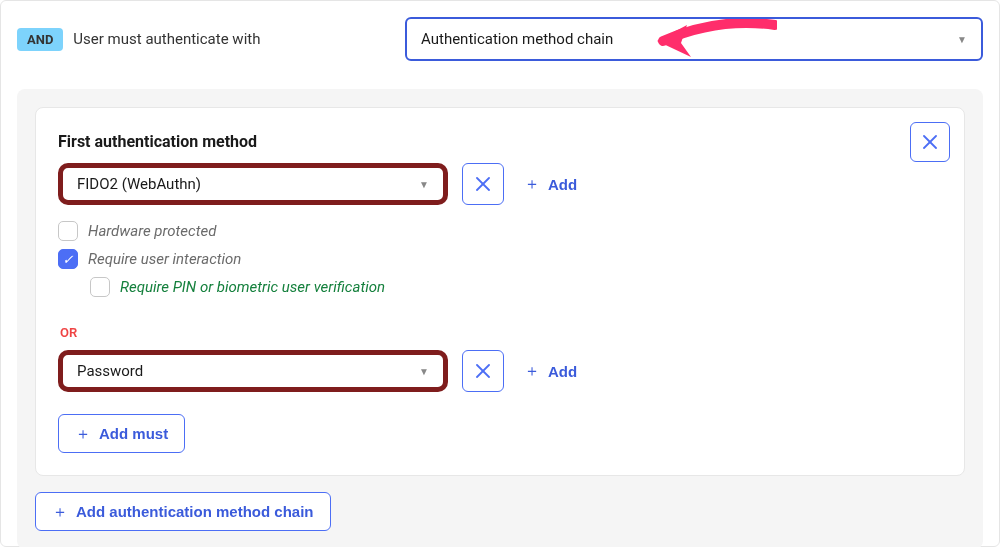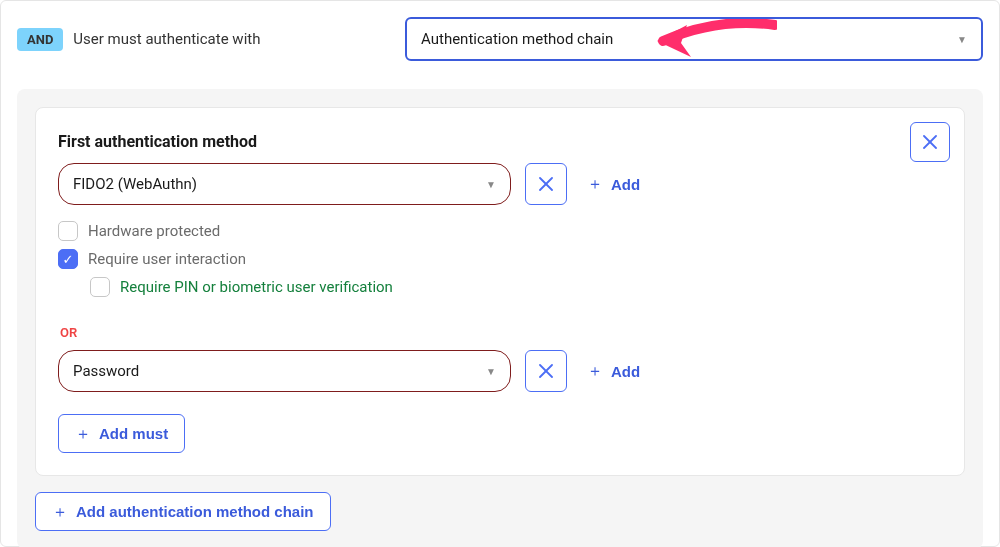--- a/index.html
+++ b/index.html
@@ -95,24 +95,24 @@
     font-weight: 700;
     font-size: 16px;
     margin: 6px 0 12px 0;
   }
   .method-row {
     display: flex;
     align-items: center;
     gap: 14px;
   }
   .method-select {
-    width: 453px;
+    width: 390px;
     height: 42px;
-    border: 1px solid #7f1d1d;
-    border-radius: 16px;
+    border: 5px solid #7f1d1d;
+    border-radius: 10px;
     display: flex;
     align-items: center;
     justify-content: space-between;
     padding: 0 14px;
     font-size: 15px;
     background: #fff;
     cursor: pointer;
   }
   .square-btn {
     width: 42px;
@@ -138,20 +138,21 @@
     border: none;
     padding: 8px 6px;
   }
   .plus-icon {
     font-size: 16px;
     font-weight: 400;
     line-height: 1;
   }
   .checkbox-list {
     margin: 12px 0 24px 0;
+    font-style: italic;
   }
   .cb-row {
     display: flex;
     align-items: center;
     gap: 10px;
     padding: 4px 0;
     color: #6b6b6b;
     font-size: 15px;
   }
   .cb-sub {

